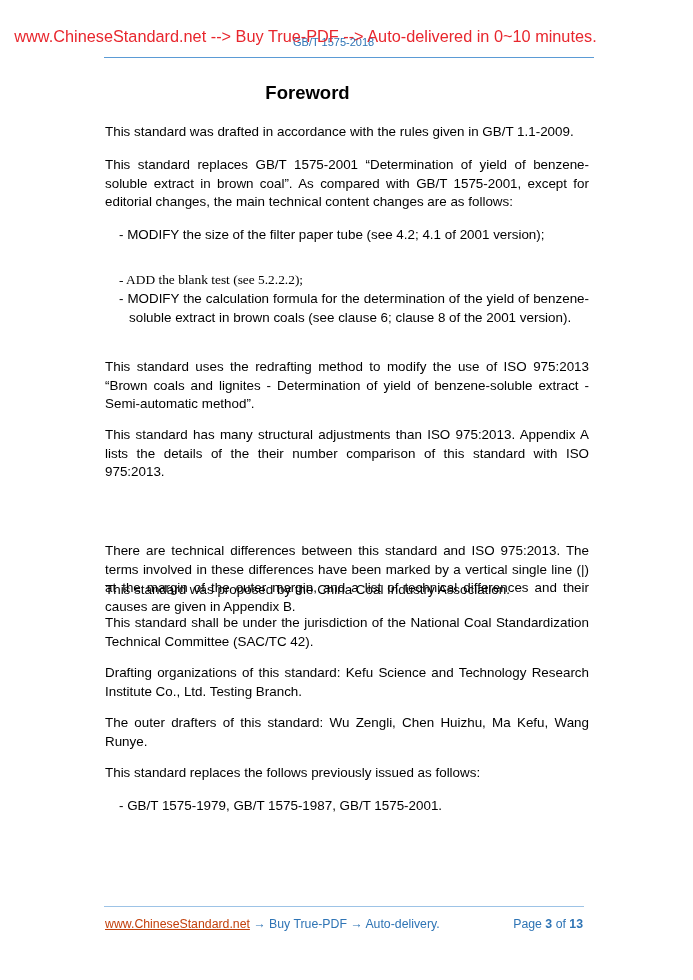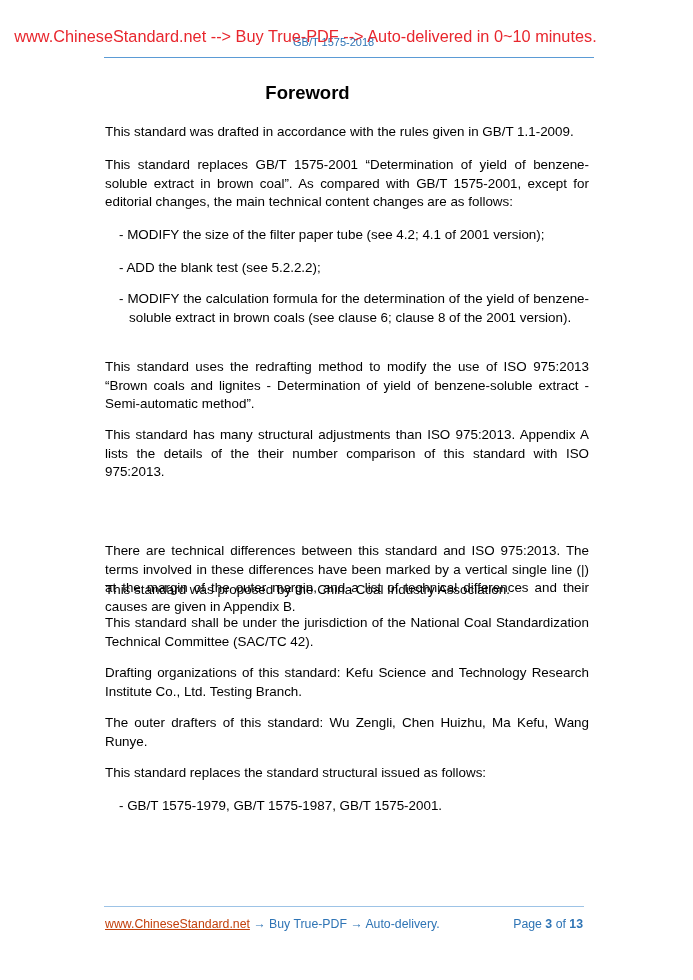--- a/index.html
+++ b/index.html
@@ -118,31 +118,31 @@
 <div class="promo-banner">www.ChineseStandard.net --&gt; Buy True-PDF --&gt; Auto-delivered in 0~10 minutes.</div>
 <div class="header-rule"></div>
 
 <h1 class="title" style="margin:0;">Foreword</h1>
 
 <div class="body-text" style="top:0;">
   <p style="top:123px;">This standard was drafted in accordance with the rules given in GB/T 1.1-2009.</p>
   <p style="top:156px;">This standard replaces GB/T 1575-2001 “Determination of yield of benzene-soluble extract in brown coal”. As compared with GB/T 1575-2001, except for editorial changes, the main technical content changes are as follows:</p>
 
   <p class="bullet" style="top:226px;">- MODIFY the size of the filter paper tube (see 4.2; 4.1 of 2001 version);</p>
-  <p class="bullet" style="top:259px;">- ADD the blank test (see 5.2.2.2);</p>
+  <p class="bullet" style="top:271px;font-family:Liberation Serif, serif;">- ADD the blank test (see 5.2.2.2);</p>
   <p class="bullet bullet-hang" style="top:290px;">- MODIFY the calculation formula for the determination of the yield of benzene-soluble extract in brown coals (see clause 6; clause 8 of the 2001 version).</p>
 
   <p style="top:358px;">This standard uses the redrafting method to modify the use of ISO 975:2013 “Brown coals and lignites - Determination of yield of benzene-soluble extract - Semi-automatic method”.</p>
   <p style="top:426px;">This standard has many structural adjustments than ISO 975:2013. Appendix A lists the details of the their number comparison of this standard with ISO 975:2013.</p>
   <p style="top:494px;margin-top:48px;">There are technical differences between this standard and ISO 975:2013. The terms involved in these differences have been marked by a vertical single line (|) at the margin of the outer margin, and a list of technical differences and their causes are given in Appendix B.</p>
   <p style="top:581px;">This standard was proposed by the China Coal Industry Association.</p>
   <p style="top:614px;">This standard shall be under the jurisdiction of the National Coal Standardization Technical Committee (SAC/TC 42).</p>
   <p style="top:664px;">Drafting organizations of this standard: Kefu Science and Technology Research Institute Co., Ltd. Testing Branch.</p>
   <p style="top:714px;">The outer drafters of this standard: Wu Zengli, Chen Huizhu, Ma Kefu, Wang Runye.</p>
-  <p style="top:764px;">This standard replaces the standard structural issued as follows:</p>
+  <p style="top:764px;">This standard replaces the follows previously issued as follows:</p>
 
   <p class="bullet" style="top:797px;">- GB/T 1575-1979, GB/T 1575-1987, GB/T 1575-2001.</p>
 </div>
 
 <div class="footer-rule"></div>
 <div class="footer">
   <span class="footer-link">www.ChineseStandard.net</span><span> → Buy True-PDF → Auto-delivery.</span>
   <span class="footer-page">
     <span>Page</span>
     <b>3</b>

